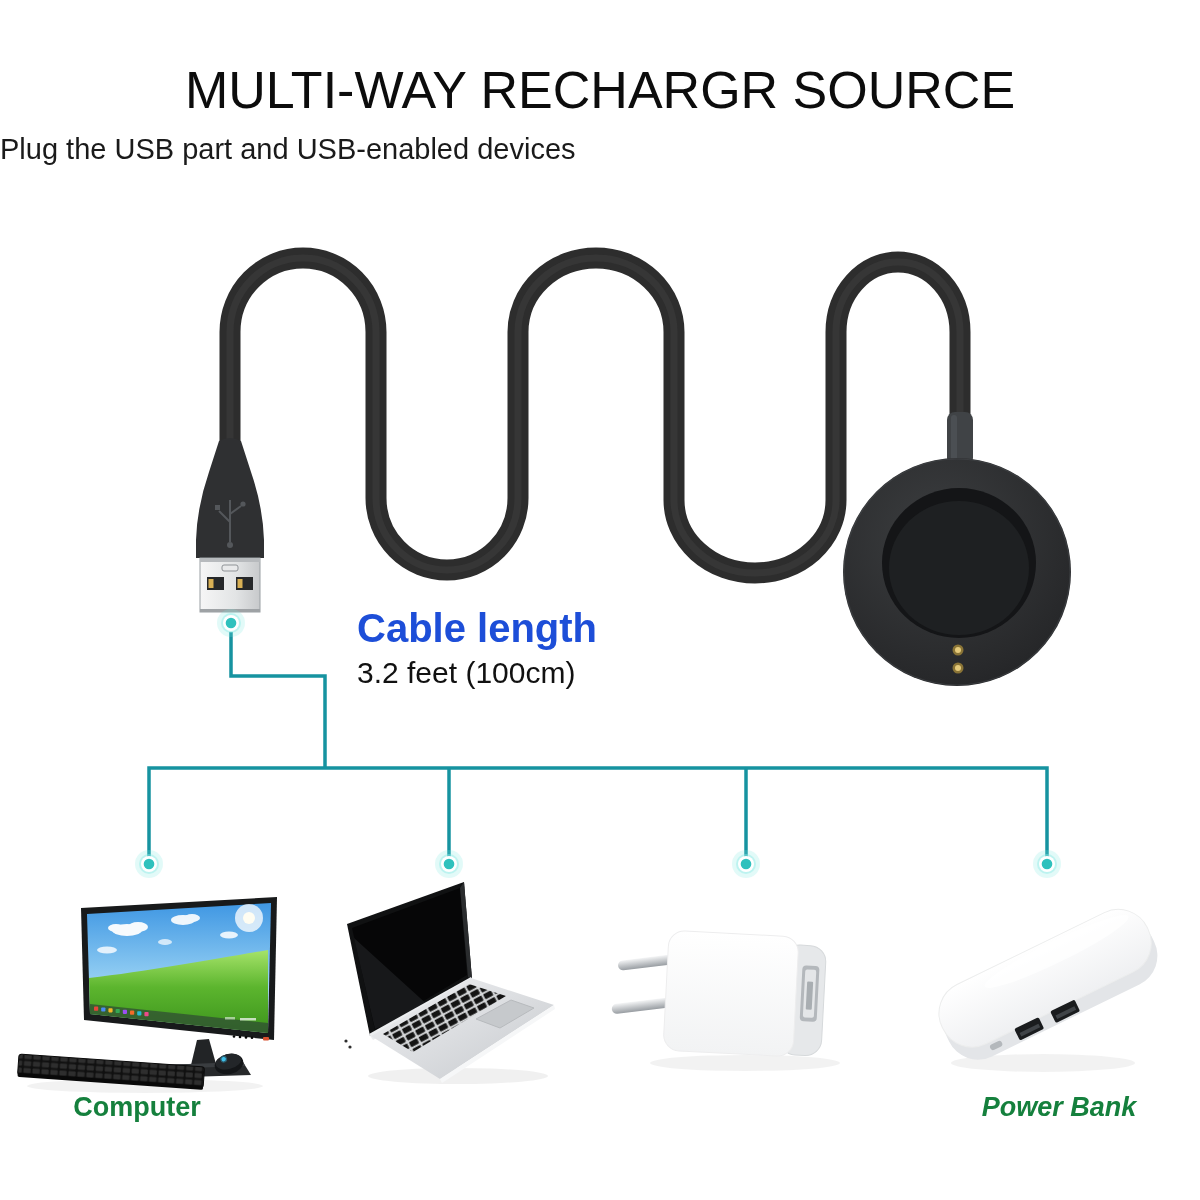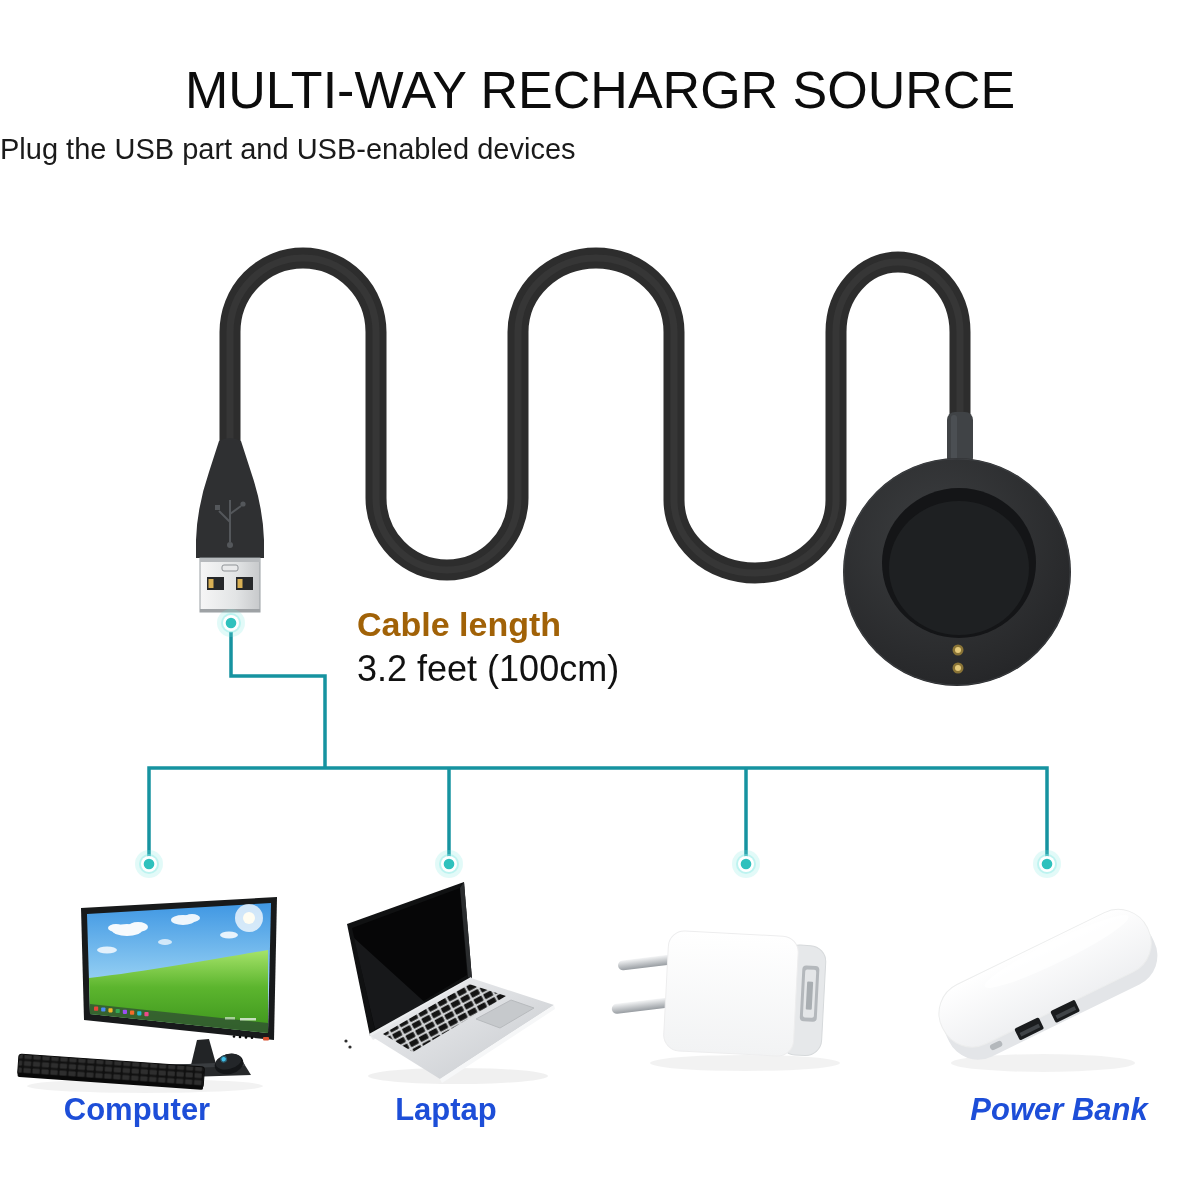--- a/index.html
+++ b/index.html
@@ -11,27 +11,27 @@
     position:absolute;top:60px;left:0;right:0;text-align:center;
     font-size:52px;font-weight:normal;letter-spacing:0px;color:#0c0c0c;
     white-space:nowrap;
   }
   .subtitle{
     position:absolute;top:133px;left:0;right:0;text-align:left;
     font-size:29px;color:#1a1a1a;
   }
   .main-svg{position:absolute;left:0;top:0;width:1200px;height:1200px;}
   .cable-caption{position:absolute;left:357px;top:606px;}
-  .cable-caption .cap-title{font-size:34px;font-weight:bold;color:#a16207;line-height:1.1;}
-  .cable-caption .cap-sub{font-size:36px;color:#111;margin-top:6px;line-height:1.1;}
+  .cable-caption .cap-title{font-size:40px;font-weight:bold;color:#1d4ed8;line-height:1.1;}
+  .cable-caption .cap-sub{font-size:30px;color:#111;margin-top:6px;line-height:1.1;}
   .device{position:absolute;}
   .device svg{display:block;}
   .device-label{
     position:absolute;top:1092px;width:220px;text-align:center;
-    font-size:31px;font-weight:bold;color:#1d4ed8;white-space:nowrap;
+    font-size:27px;font-weight:bold;color:#15803d;white-space:nowrap;
   }
   .lbl-computer{left:27px;}
   .lbl-laptop{left:336px;}
   .lbl-charger{left:648px;}
   .lbl-powerbank{left:949px;font-style:italic;}
 </style>
 </head>
 <body>
 
 <div class="stage">
@@ -285,16 +285,15 @@
           <rect x="78" y="135" width="27" height="13" rx="2" fill="#1a1c1e"></rect>
           <rect x="81" y="141" width="21" height="4" fill="#404448"></rect>
           <rect x="118" y="135" width="27" height="13" rx="2" fill="#1a1c1e"></rect>
           <rect x="121" y="141" width="21" height="4" fill="#404448"></rect>
         </g>
       </g>
     </svg>
   </div>
 
   <div class="device-label lbl-computer">Computer</div>
-  <div class="device-label lbl-laptop">Laptap</div>
   <div class="device-label lbl-powerbank">Power Bank</div>
 
 </div>
 
 </body></html>

